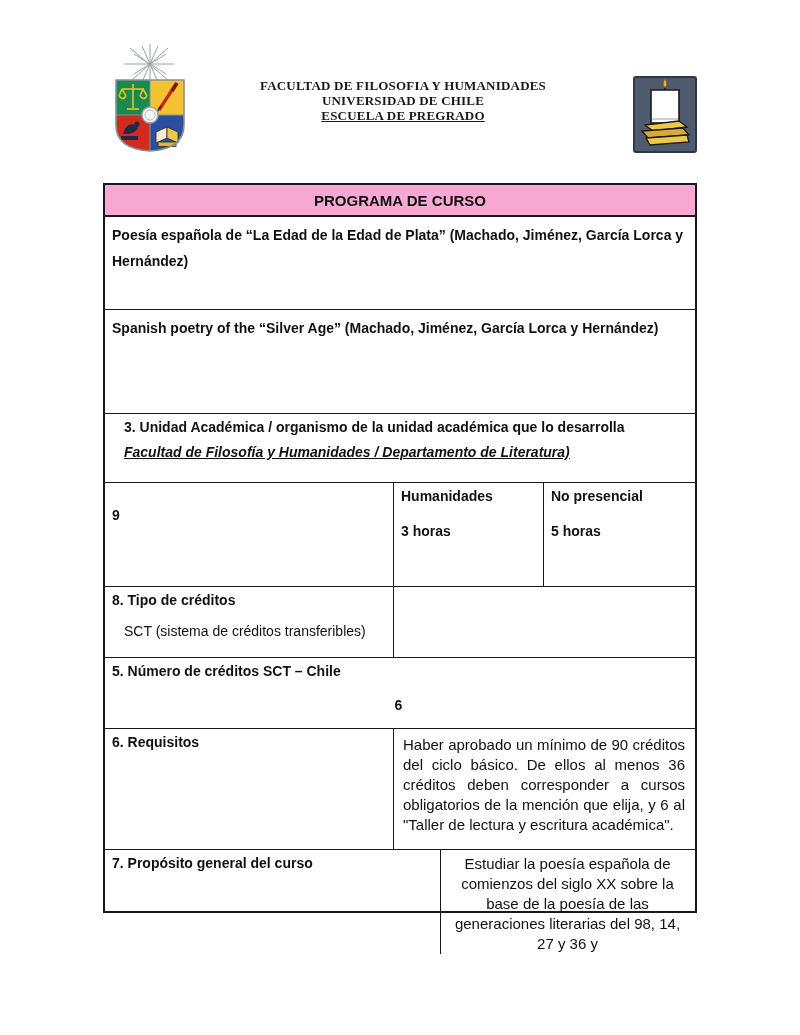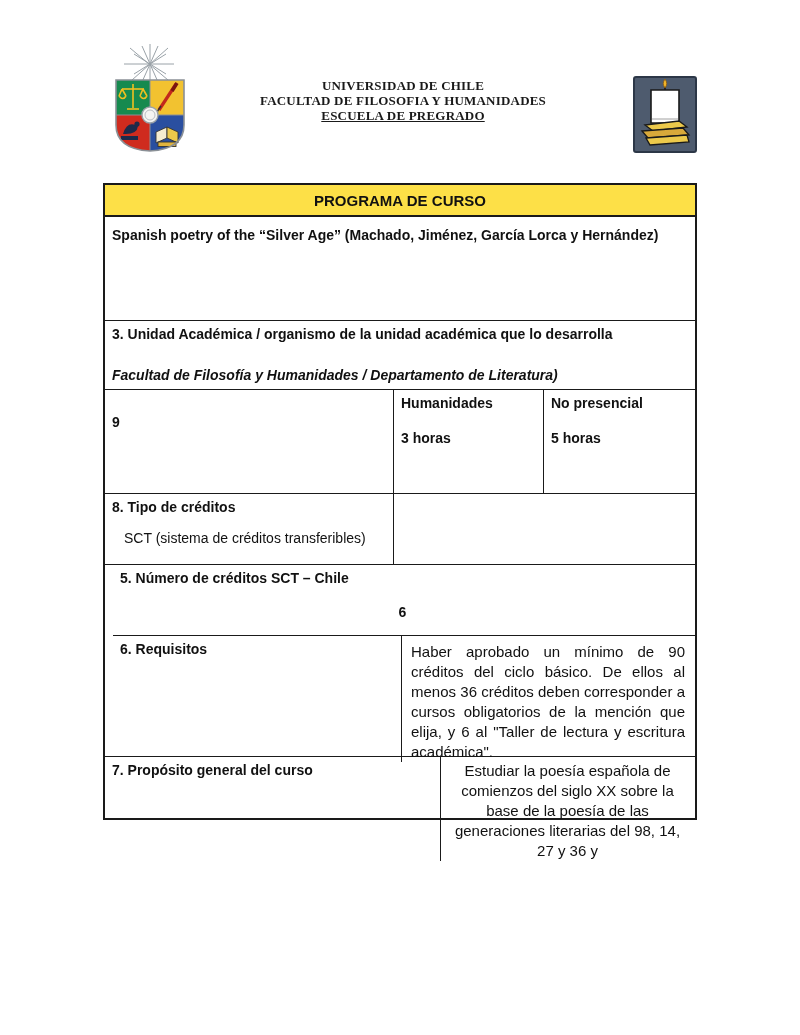--- a/index.html
+++ b/index.html
@@ -26,33 +26,33 @@
 
   
   .program-table {
     position: absolute; left: 103px; top: 183px; width: 594px;
     border: 2px solid #1a1a1a;
     font-size: 14px; font-weight: bold;
   }
   .trow { border-bottom: 1.5px solid #1a1a1a; position: relative; }
   .trow:last-child { border-bottom: none; }
 
-  .r-title { height: 32px; background: #fde047; border-bottom-width: 2px;
+  .r-title { height: 32px; background: #f9a8d4; border-bottom-width: 2px;
              display: flex; align-items: center; justify-content: center;
              font-size: 15px; }
   .r-es   { height: 93px;  padding: 5px 10px 0 7px; line-height: 26px; }
   .r-en   { height: 104px; padding: 5px 10px 0 7px; line-height: 26px; }
-  .r-unidad { height: 69px; padding: 5px 10px 0 7px; }
-  .r-unidad .value { font-style: italic; margin-top: 25px; }
+  .r-unidad { height: 69px; padding: 5px 10px 0 19px; }
+  .r-unidad .value { font-style: italic; margin-top: 9px; text-decoration: underline; }
   .grid3 { height: 104px; display: grid; grid-template-columns: 288px 150px 1fr; }
   .grid2 { display: grid; grid-template-columns: 288px 1fr; }
   .r-tipo { height: 71px; }
-  .r-numero { height: 71px; padding: 5px 10px 0 7px; margin-left: 8px; }
+  .r-numero { height: 71px; padding: 5px 10px 0 7px; }
   .r-numero .value { text-align: center; margin-top: 18px; }
-  .r-req { height: 121px; padding-left: 8px; }
+  .r-req { height: 121px; }
   .r-prop { height: 61px; gap: 47px; }
   .cell { padding: 5px 9px 0 7px; }
   .cell + .cell { border-left: 1.5px solid #1a1a1a; }
   .cell .value { margin-top: 19px; }
   .r-tipo .value { font-weight: normal; margin-top: 15px; padding-left: 12px; }
   .para { font-weight: normal; font-size: 15px; line-height: 20px; }
   .justify { text-align: justify; padding: 6px 10px 0 9px; }
   .center  { text-align: center;  padding: 4px 6px 0 5px; }
 </style>
 </head>
@@ -105,22 +105,22 @@
     </g>
 
     <path d="M10,36 h68 v45 q0,24 -34,26 q-34,-2 -34,-26 z" fill="none" stroke="#8a9096" stroke-width="1.6"></path>
     <line x1="10" y1="71" x2="78" y2="71" stroke="#8a9096" stroke-width="1"></line>
     <line x1="44" y1="36" x2="44" y2="107" stroke="#8a9096" stroke-width="1"></line>
     <circle cx="44" cy="71" r="8" fill="#f4f4f2" stroke="#9aa2a8" stroke-width="1.4"></circle>
     <circle cx="44" cy="71" r="5" fill="none" stroke="#b9bec2" stroke-width="1"></circle>
   </svg>
 
   <div class="letterhead-text">
+    <div>FACULTAD DE FILOSOFIA Y HUMANIDADES</div>
     <div>UNIVERSIDAD DE CHILE</div>
-    <div>FACULTAD DE FILOSOFIA Y HUMANIDADES</div>
     <div class="u">ESCUELA DE PREGRADO</div>
   </div>
 
   <svg class="emblem" viewBox="0 0 64 77">
     <rect x="1" y="1" width="62" height="75" rx="2" fill="#4e5b6e" stroke="#2c3747" stroke-width="2"></rect>
 
     <line x1="32" y1="9" x2="32" y2="14" stroke="#1a1a1a" stroke-width="1.6"></line>
     <path d="M32,3 q3.4,4.5 0,9 q-3.4,-4.5 0,-9 z" fill="#f0b429" stroke="#8a5b10" stroke-width="0.8"></path>
 
     <polygon points="18,14 46,14 46,47 18,47" fill="#ffffff" stroke="#1a1a1a" stroke-width="1.6"></polygon>
@@ -133,20 +133,23 @@
     </g>
   </svg>
 </div>
 
 <div class="program-table">
 
   <div class="trow r-title">
     <span>PROGRAMA DE CURSO</span>
   </div>
 
+  <div class="trow r-es">
+    <span>Poesía española de “La Edad de la Edad de Plata” (Machado, Jiménez, García Lorca y Hernández)</span>
+  </div>
 
   <div class="trow r-en">
     <span>Spanish poetry of the “Silver Age” (Machado, Jiménez, García Lorca y Hernández)</span>
   </div>
 
   <div class="trow r-unidad">
     <div>3. Unidad Académica / organismo de la unidad académica que lo desarrolla</div>
     <div class="value">Facultad de Filosofía y Humanidades / Departamento de Literatura)</div>
   </div>
 

